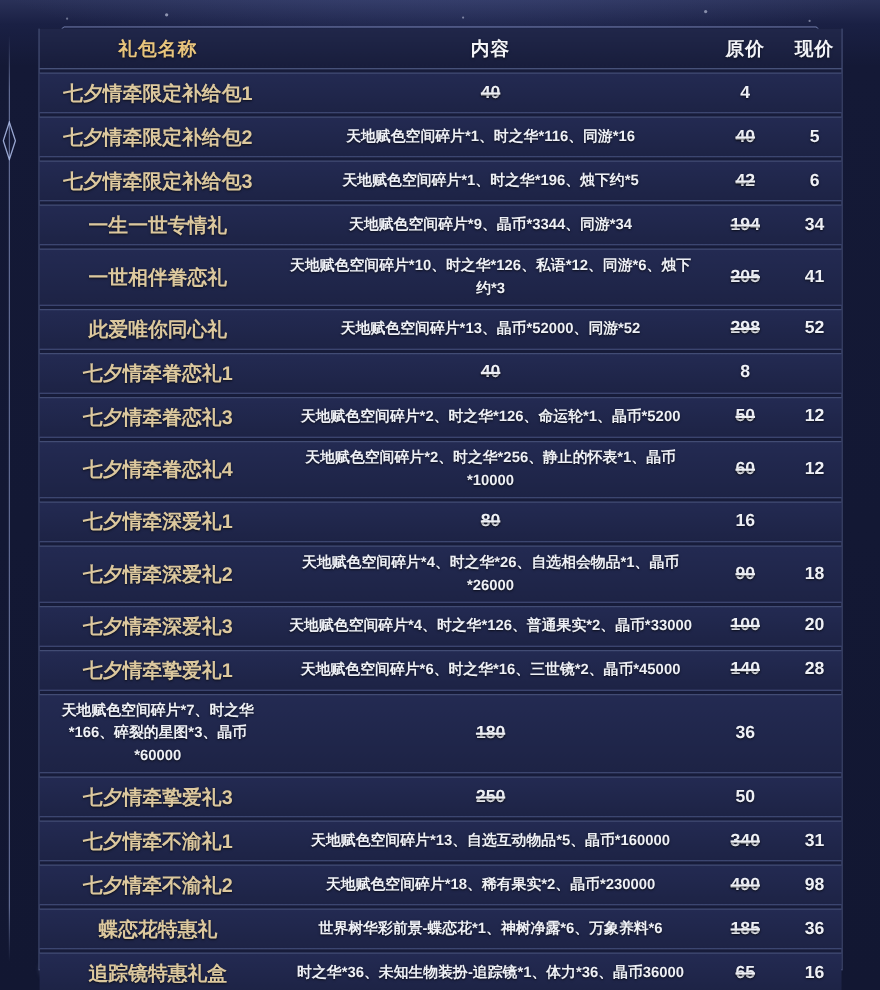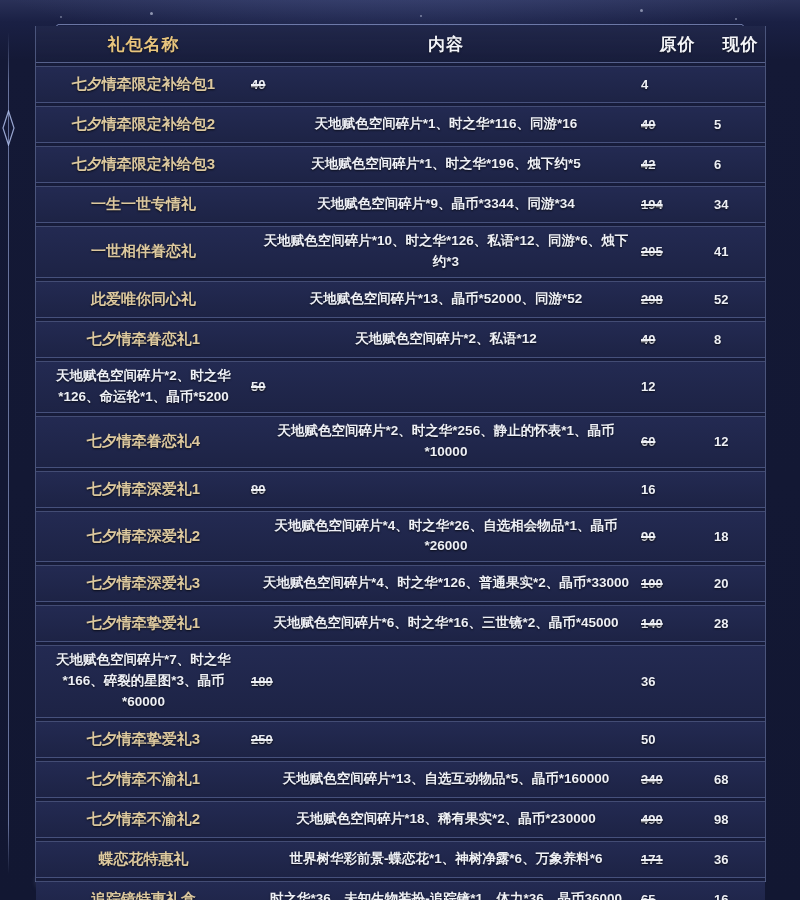--- a/index.html
+++ b/index.html
@@ -40,25 +40,25 @@
     text-shadow:0 1px 2px rgba(0,0,0,.6);}
   .th.gold{color:#e8c57d;}
   .tbody{flex:1;display:flex;flex-direction:column;padding-top:3px;}
   .row{
     min-height:37px;margin:0 0 3px 0;box-sizing:border-box;
     background:linear-gradient(180deg,#232a52,#1d2345);
     border-top:1px solid rgba(130,145,195,.38);
     border-bottom:1px solid rgba(130,145,195,.38);
     padding:4px 0;
   }
-  .cell-name{font-size:15px;font-weight:600;color:#dcc89e;text-align:center;padding:0 6px;
+  .cell-name{font-size:18px;font-weight:600;color:#dcc89e;text-align:center;padding:0 6px;
     text-shadow:0 1px 2px rgba(0,0,0,.7);}
   .cell-content{font-size:13.5px;font-weight:600;color:#eef0f6;text-align:center;line-height:1.55;padding:0 10px;
     text-shadow:0 1px 2px rgba(0,0,0,.7);}
-  .cell-price{font-size:13px;font-weight:600;color:#eef0f6;text-align:left;
+  .cell-price{font-size:16px;font-weight:600;color:#eef0f6;text-align:center;
     text-shadow:0 1px 2px rgba(0,0,0,.7);}
   .strike{text-decoration:line-through;text-decoration-thickness:1.5px;}
 </style>
 </head>
 <body>
 
 <div class="frame-top"></div>
 <div class="diag diag-tl"></div>
 <div class="diag diag-tr"></div>
 <div class="left-line"></div>
@@ -119,27 +119,27 @@
 
   <div class="grid row">
     <div class="cell-name">此爱唯你同心礼</div>
     <div class="cell-content">天地赋色空间碎片*13、晶币*52000、同游*52</div>
     <div class="cell-price strike">298</div>
     <div class="cell-price">52</div>
   </div>
 
   <div class="grid row">
     <div class="cell-name">七夕情牵眷恋礼1</div>
-    <div class="cell-content">天地赋色空间碎片*2、私语*12</div>
     <div class="cell-price strike">40</div>
     <div class="cell-price">8</div>
   </div>
 
 
   <div class="grid row">
+    <div class="cell-name">七夕情牵眷恋礼3</div>
     <div class="cell-content">天地赋色空间碎片*2、时之华*126、命运轮*1、晶币*5200</div>
     <div class="cell-price strike">50</div>
     <div class="cell-price">12</div>
   </div>
 
   <div class="grid row">
     <div class="cell-name">七夕情牵眷恋礼4</div>
     <div class="cell-content">天地赋色空间碎片*2、时之华*256、静止的怀表*1、晶币*10000</div>
     <div class="cell-price strike">60</div>
     <div class="cell-price">12</div>
@@ -181,34 +181,34 @@
   <div class="grid row">
     <div class="cell-name">七夕情牵挚爱礼3</div>
     <div class="cell-price strike">250</div>
     <div class="cell-price">50</div>
   </div>
 
   <div class="grid row">
     <div class="cell-name">七夕情牵不渝礼1</div>
     <div class="cell-content">天地赋色空间碎片*13、自选互动物品*5、晶币*160000</div>
     <div class="cell-price strike">340</div>
-    <div class="cell-price">68</div>
+    <div class="cell-price">31</div>
   </div>
 
   <div class="grid row">
     <div class="cell-name">七夕情牵不渝礼2</div>
     <div class="cell-content">天地赋色空间碎片*18、稀有果实*2、晶币*230000</div>
     <div class="cell-price strike">490</div>
     <div class="cell-price">98</div>
   </div>
 
   <div class="grid row">
     <div class="cell-name">蝶恋花特惠礼</div>
     <div class="cell-content">世界树华彩前景-蝶恋花*1、神树净露*6、万象养料*6</div>
-    <div class="cell-price strike">171</div>
+    <div class="cell-price strike">185</div>
     <div class="cell-price">36</div>
   </div>
 
   <div class="grid row">
     <div class="cell-name">追踪镜特惠礼盒</div>
     <div class="cell-content">时之华*36、未知生物装扮-追踪镜*1、体力*36、晶币36000</div>
     <div class="cell-price strike">65</div>
     <div class="cell-price">16</div>
   </div>
 </div>

